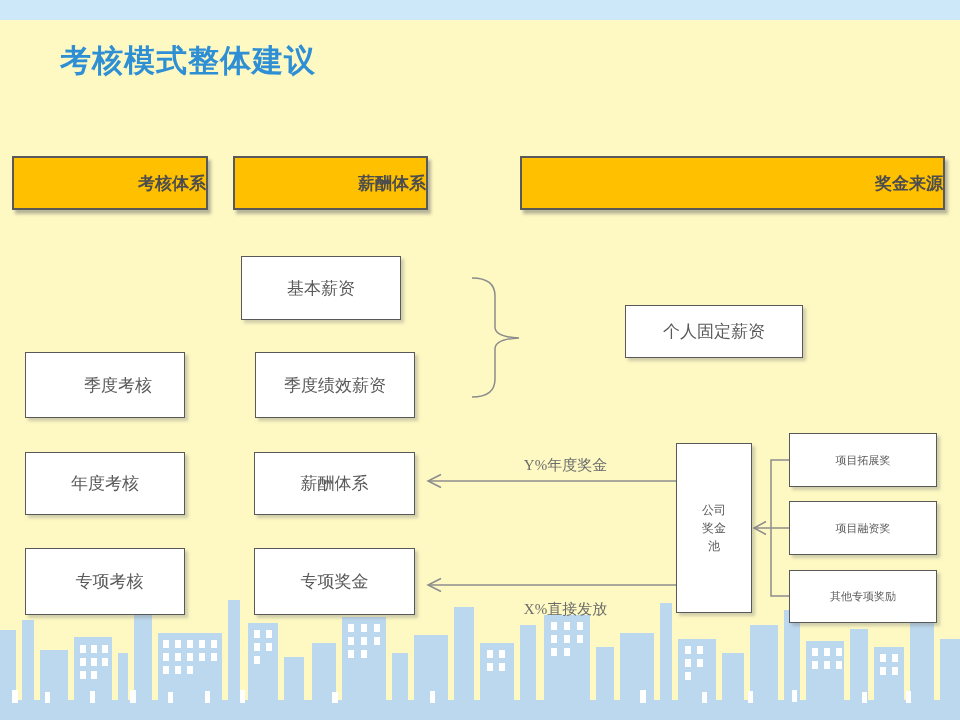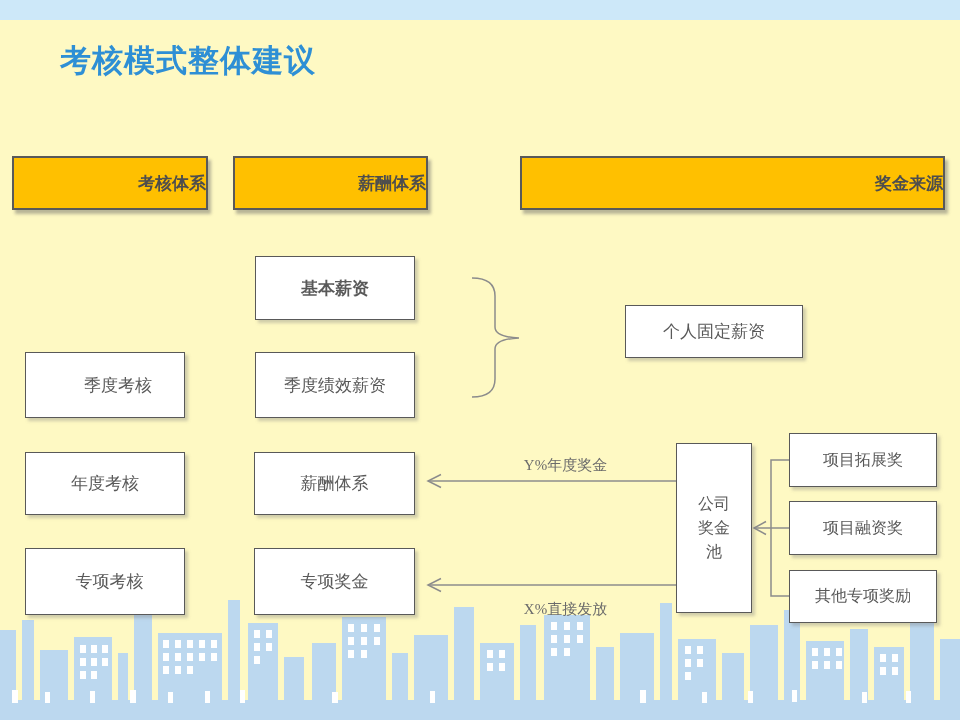--- a/index.html
+++ b/index.html
@@ -18,22 +18,22 @@
     box-shadow:3px 4px 3px rgba(100,100,100,0.45);
     display:flex;align-items:center;justify-content:flex-end;
     font-size:17px;font-weight:bold;color:#4d4d4d;z-index:2;box-sizing:border-box;
   }
   .box{
     position:absolute;background:#ffffff;border:1.5px solid #595959;
     box-shadow:3px 3px 3px rgba(120,120,120,0.35);
     display:flex;align-items:center;justify-content:center;text-align:center;
     font-size:17px;color:#595959;z-index:2;box-sizing:border-box;
   }
-  .box.pool{white-space:pre-line;font-size:16px;line-height:1.5;}
-  .box.small{font-size:16px;}
+  .box.pool{white-space:pre-line;font-size:12px;line-height:1.5;}
+  .box.small{font-size:11px;}
   .lbl{
     position:absolute;width:145px;text-align:center;font-size:15px;color:#6b6b6b;z-index:3;
   }
   .overlay{position:absolute;left:0;top:0;width:960px;height:720px;z-index:1;}
   .skyline{position:absolute;left:0;top:595px;width:960px;height:125px;z-index:0;}
   .skyline rect.b{fill:#BCD8EF;}
   .skyline rect.w{fill:#ffffff;}
   .overlay path, .overlay polyline{stroke:#8c8c8c;stroke-width:1.5;fill:none;}
 </style>
 </head>
@@ -48,21 +48,21 @@
   <div class="hdr" style="left:12px;top:156px;width:196px;height:54px;">
     <span>考核体系</span>
   </div>
   <div class="hdr" style="left:233px;top:156px;width:195px;height:54px;">
     <span>薪酬体系</span>
   </div>
   <div class="hdr" style="left:520px;top:156px;width:425px;height:54px;">
     <span>奖金来源</span>
   </div>
 
-  <div class="box" style="left:255px;top:256px;width:160px;height:64px;font-weight:bold;">基本薪资</div>
+  <div class="box" style="left:241px;top:256px;width:160px;height:64px;">基本薪资</div>
 
   <div class="box" style="left:25px;top:352px;width:160px;height:66px;padding-left:26px;">季度考核</div>
   <div class="box" style="left:255px;top:352px;width:160px;height:66px;">季度绩效薪资</div>
 
   <div class="box" style="left:25px;top:452px;width:160px;height:63px;">年度考核</div>
   <div class="box" style="left:254px;top:452px;width:161px;height:63px;">薪酬体系</div>
 
   <div class="box" style="left:25px;top:548px;width:160px;height:67px;padding-left:9px;">专项考核</div>
   <div class="box" style="left:254px;top:548px;width:161px;height:67px;">专项奖金</div>
 

